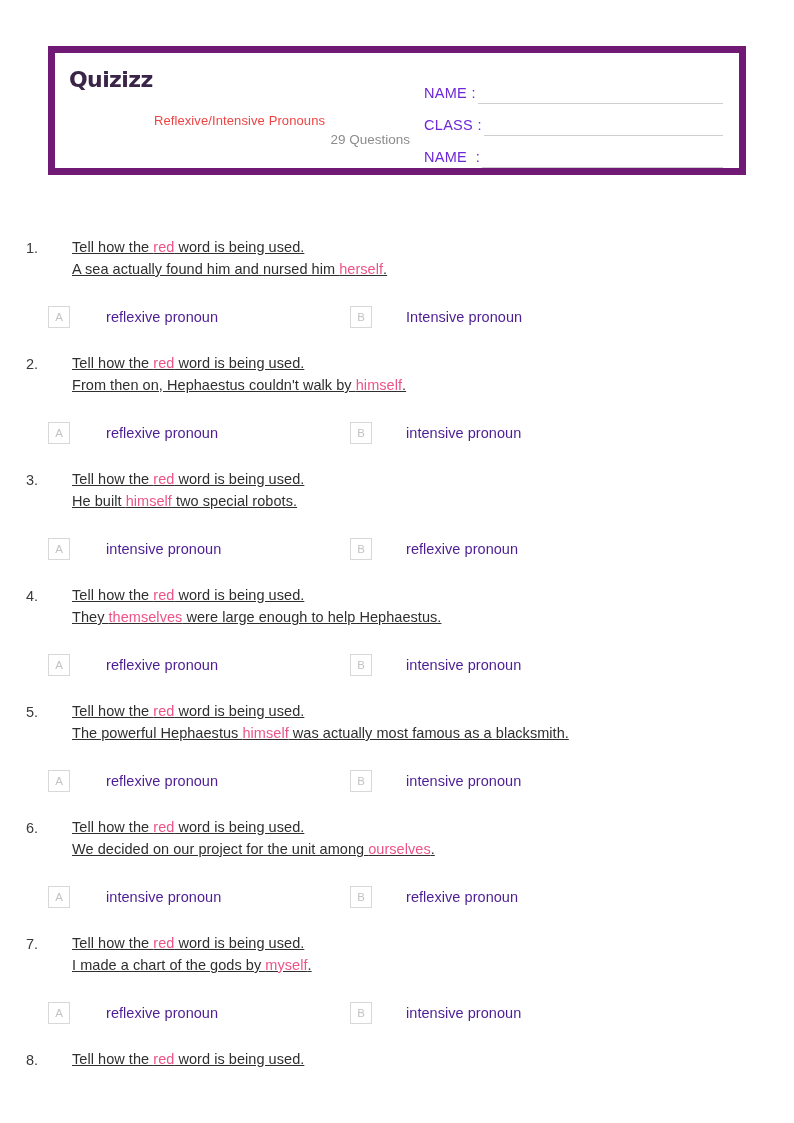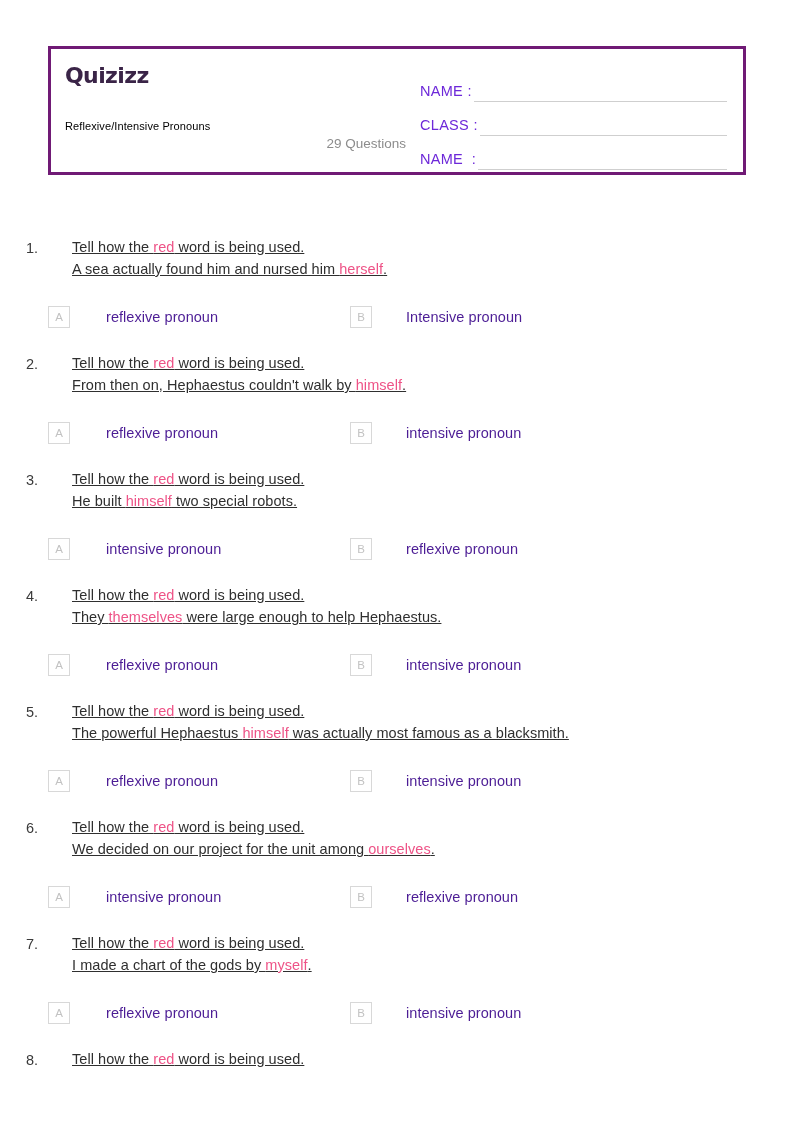--- a/index.html
+++ b/index.html
@@ -23,21 +23,21 @@
     box-sizing: border-box;
   }
 
   
   .header-card {
     position: absolute;
     left: 48px;
     top: 46px;
     width: 698px;
     height: 129px;
-    border: 3px solid #701a75;
+    border: 7px solid #701a75;
     box-sizing: border-box;
     display: flex;
     flex-direction: row;
   }
 
   .header-left {
     width: 355px;
     box-sizing: border-box;
     padding: 16px 0 0 14px;
     display: flex;
@@ -53,24 +53,25 @@
     letter-spacing: -0.6px;
     line-height: 1;
     display: inline-block;
   }
 
   .header-left-bottom {
     padding-bottom: 18px;
   }
 
   .quiz-title {
-    font-size: 11px;
-    color: #000000;
+    font-size: 13px;
+    color: #ef4444;
     line-height: 1.35;
     letter-spacing: 0.1px;
+    text-align: center;
   }
 
   .quiz-sub {
     font-size: 13.5px;
     color: #8c8c8c;
     line-height: 1.45;
     margin-top: 1px;
     text-align: right;
   }
 

